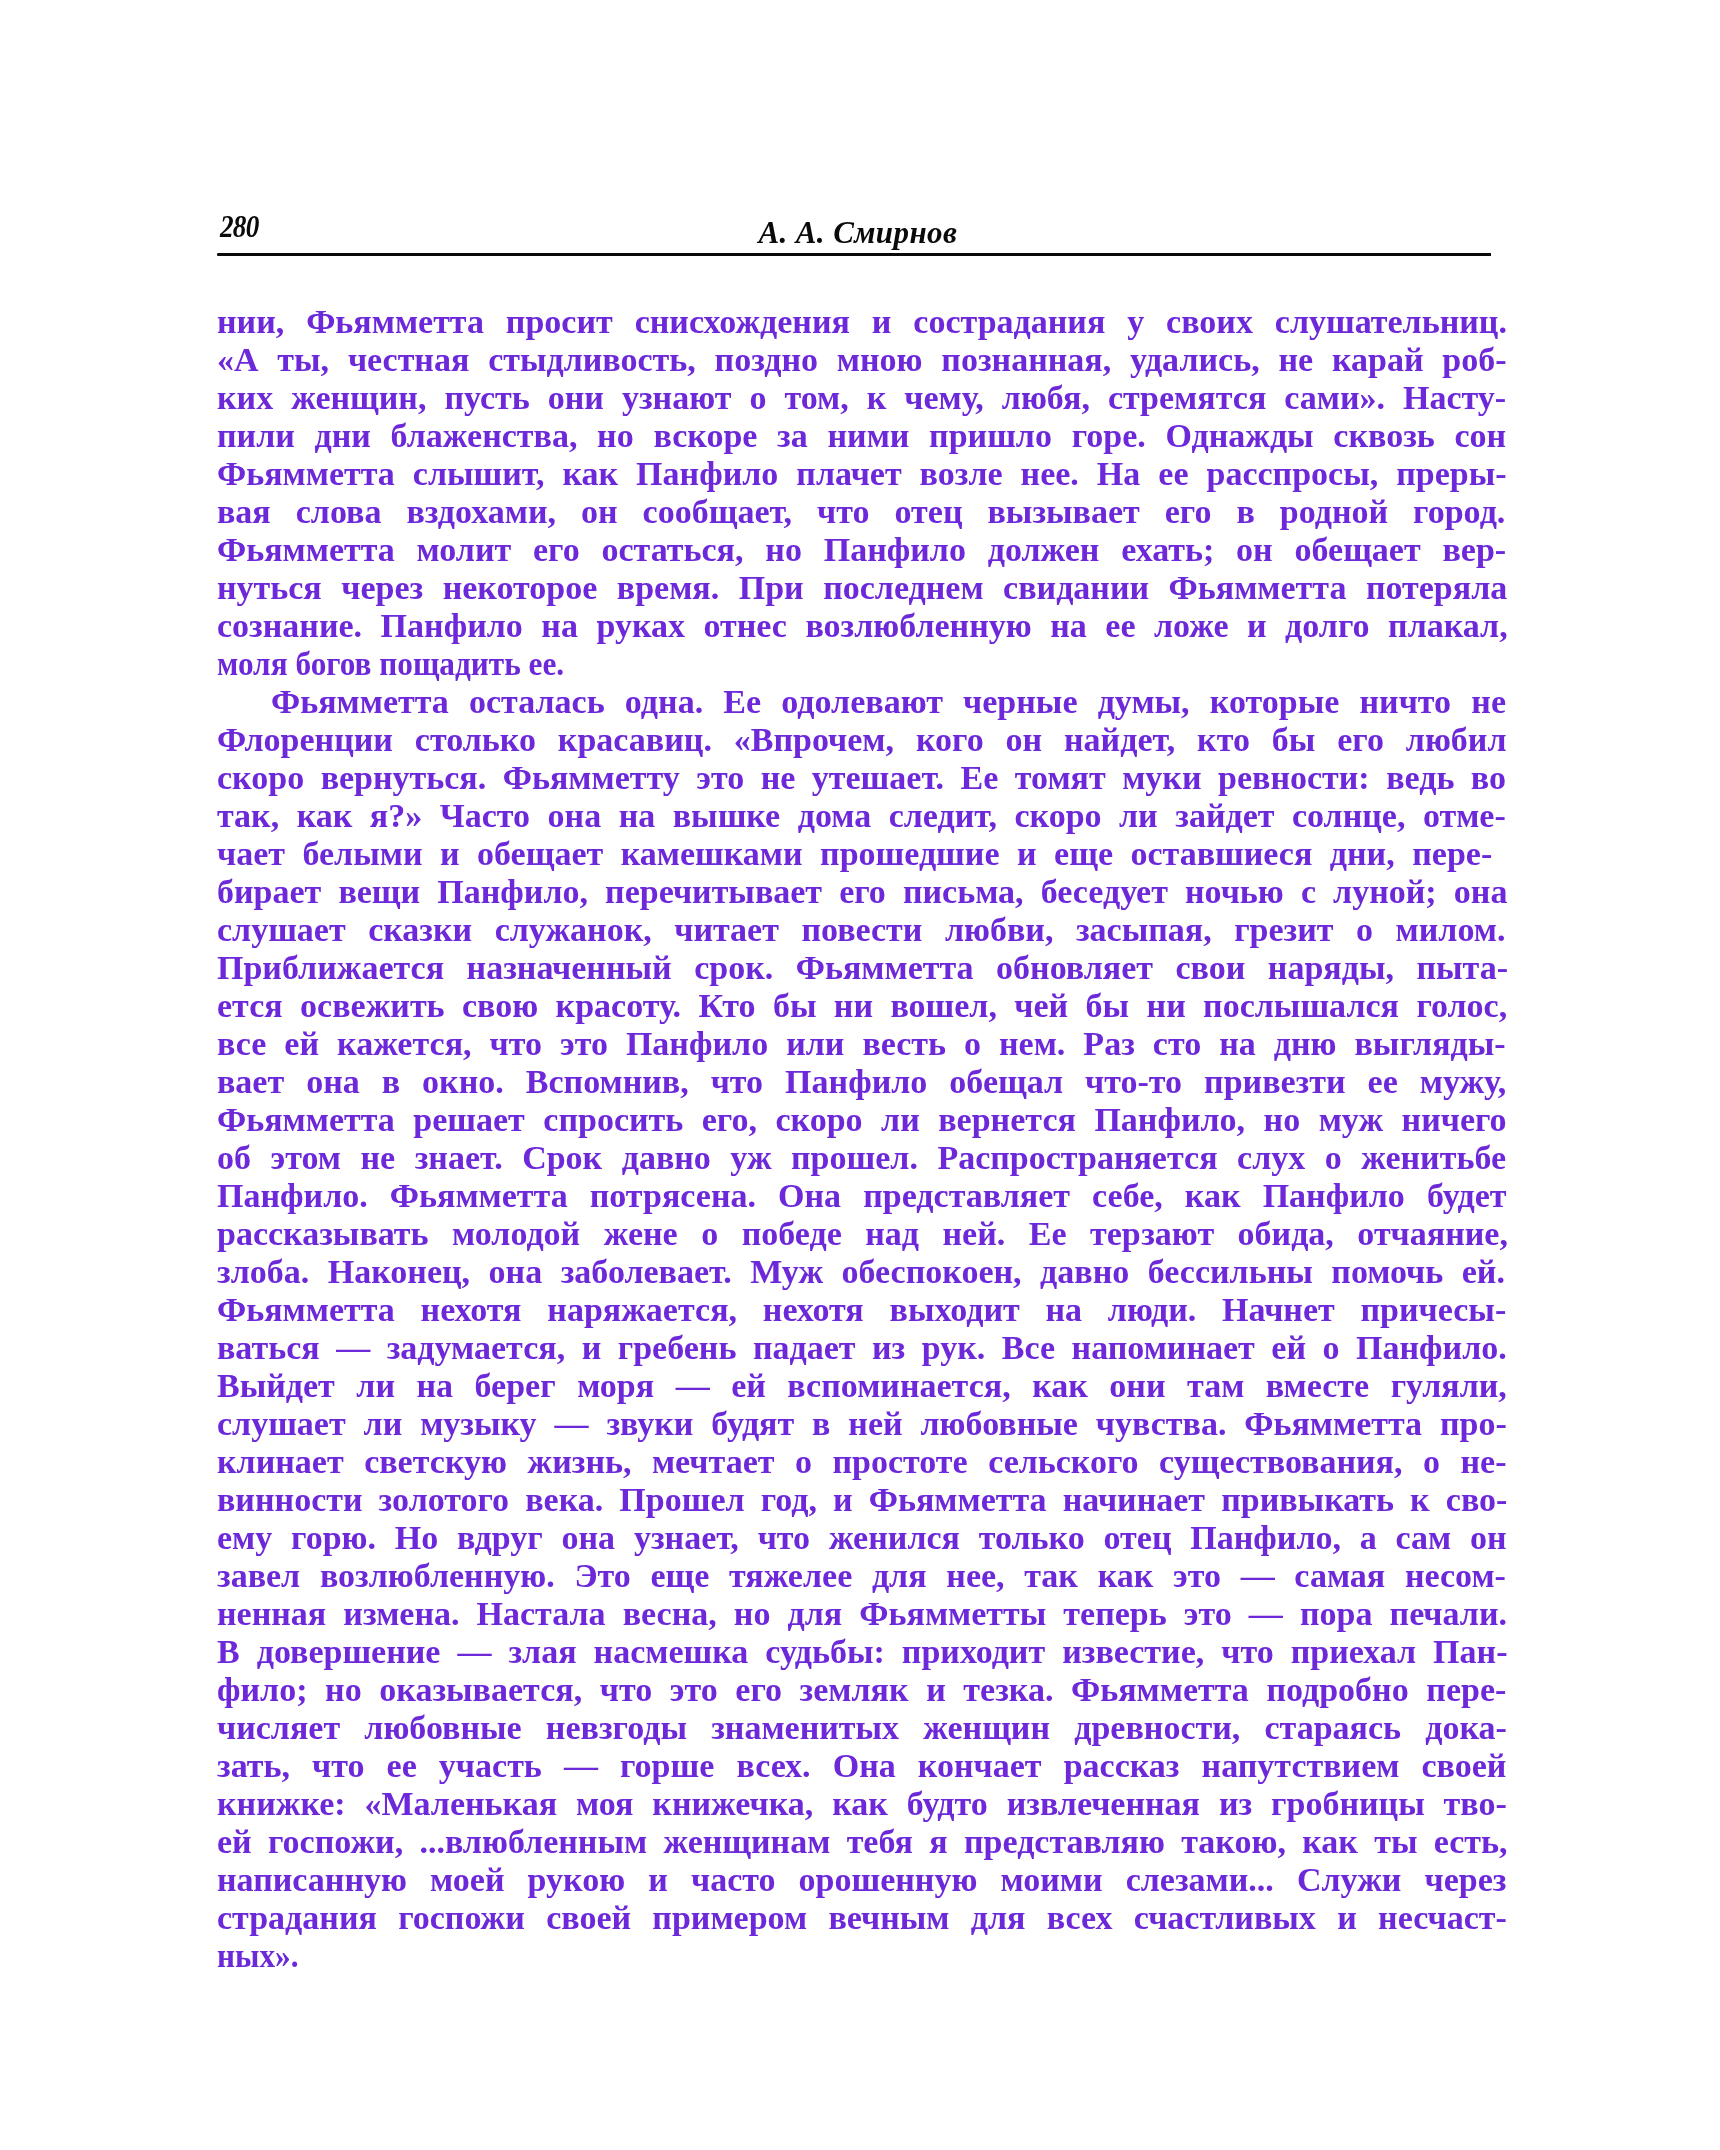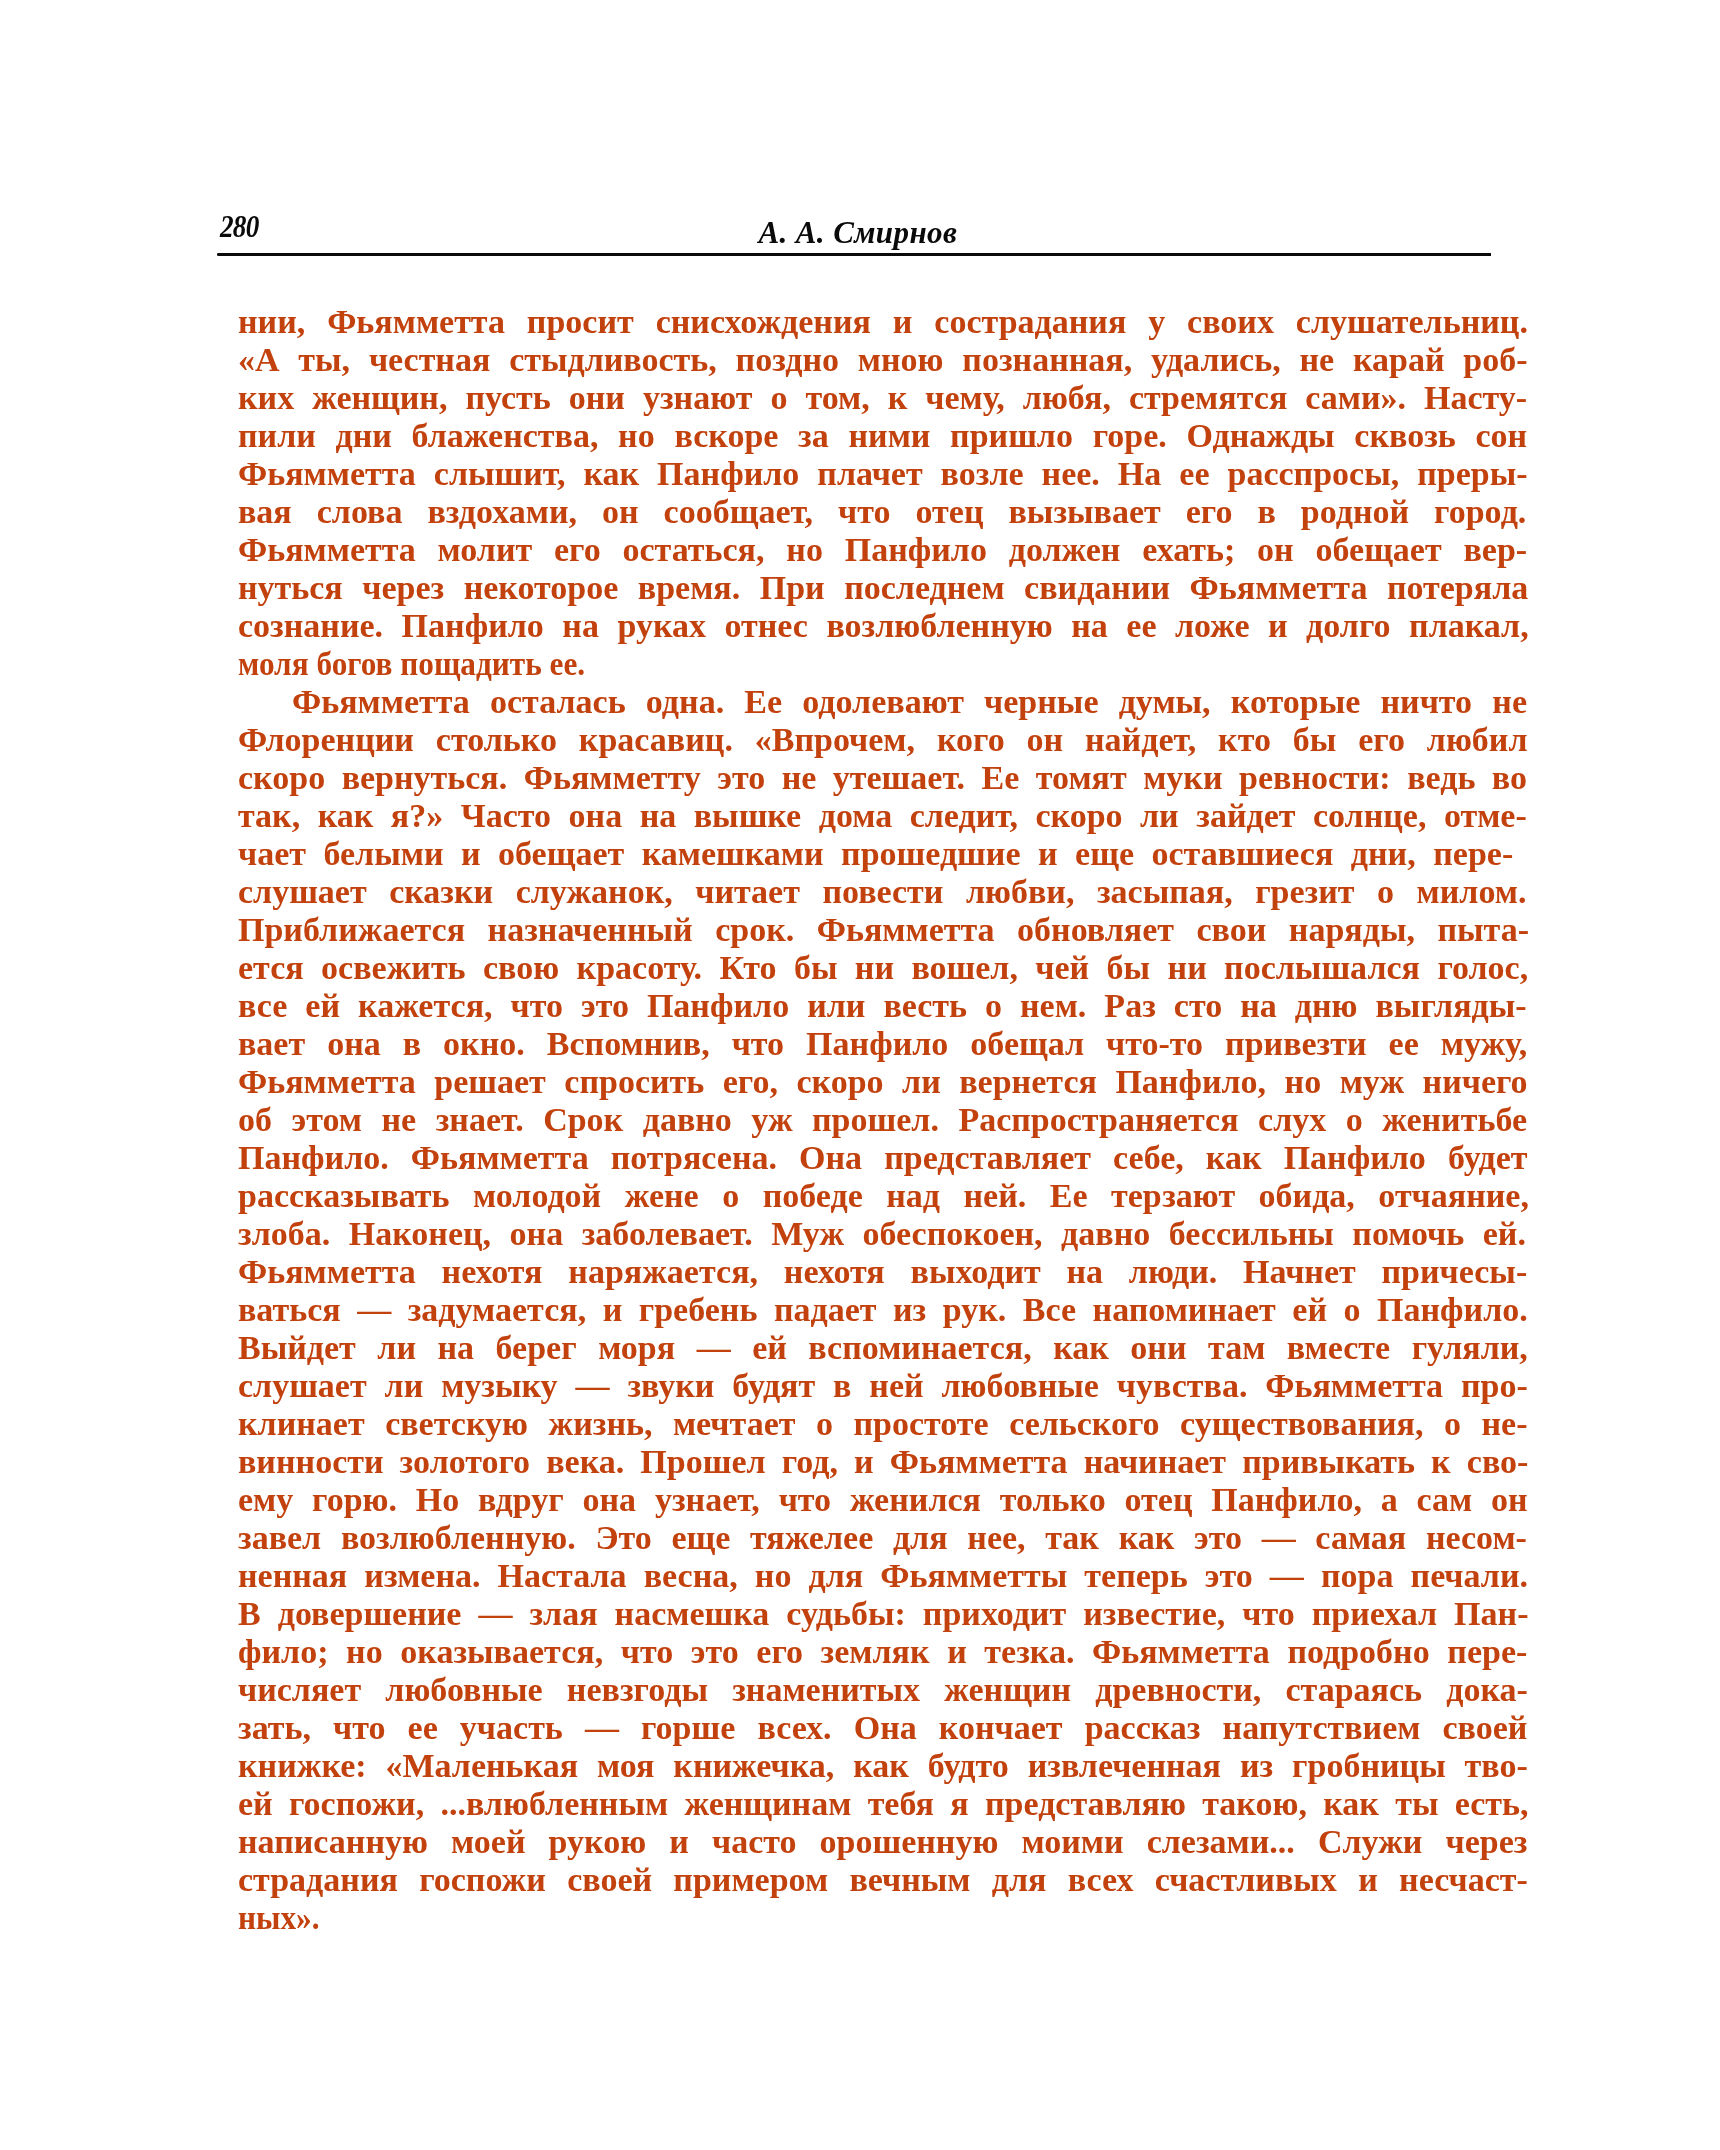--- a/index.html
+++ b/index.html
@@ -68,22 +68,21 @@
     
     .body-text {
       position: absolute;
       left: 217px;
       width: 1274px;
       top: 303px;
       font-family: "Liberation Serif", "DejaVu Serif", serif;
       font-weight: bold;
       font-size: 34px;
       line-height: 38px;
-      color: #c2410c;
-      margin-left: 21px;
+      color: #6d28d9;
     }
     .line {
       display: block;
       height: 38px;
       white-space: nowrap;
       text-align: justify;
       text-align-last: justify;
       overflow: visible;
       transform-origin: left center;
     }
@@ -117,20 +116,21 @@
         <span class="line" style="word-spacing: 11px; text-align: left; text-align-last: left;">нуться через некоторое время. При последнем свидании Фьямметта потеряла</span>
         <span class="line" style="word-spacing: 10px; text-align: left; text-align-last: left;">сознание. Панфило на руках отнес возлюбленную на ее ложе и долго плакал,</span>
         <span class="line last" style="transform: scaleX(0.92);">моля богов пощадить ее.</span>
       </div>
       <div>
         <span class="line indent" style="word-spacing: 11.7px; text-align: left; text-align-last: left;">Фьямметта осталась одна. Ее одолевают черные думы, которые ничто не</span>
         <span class="line" style="word-spacing: 13.4px; text-align: left; text-align-last: left;">Флоренции столько красавиц. «Впрочем, кого он найдет, кто бы его любил</span>
         <span class="line" style="word-spacing: 8px; text-align: left; text-align-last: left;">скоро вернуться. Фьямметту это не утешает. Ее томят муки ревности: ведь во</span>
         <span class="line" style="word-spacing: 9px; text-align: left; text-align-last: left;">так, как я?» Часто она на вышке дома следит, скоро ли зайдет солнце, отме-</span>
         <span class="line" style="word-spacing: 9px; text-align: left; text-align-last: left;">чает белыми и обещает камешками прошедшие и еще оставшиеся дни, пере-</span>
+        <span class="line" style="word-spacing: 8.6px; text-align: left; text-align-last: left;">бирает вещи Панфило, перечитывает его письма, беседует ночью с луной; она</span>
         <span class="line" style="word-spacing: 14px; text-align: left; text-align-last: left;">слушает сказки служанок, читает повести любви, засыпая, грезит о милом.</span>
         <span class="line" style="word-spacing: 14px; text-align: left; text-align-last: left;">Приближается назначенный срок. Фьямметта обновляет свои наряды, пыта-</span>
         <span class="line" style="word-spacing: 8.9px; text-align: left; text-align-last: left;">ется освежить свою красоту. Кто бы ни вошел, чей бы ни послышался голос,</span>
         <span class="line" style="word-spacing: 9.5px; text-align: left; text-align-last: left;">все ей кажется, что это Панфило или весть о нем. Раз сто на дню выгляды-</span>
         <span class="line" style="word-spacing: 13.5px; text-align: left; text-align-last: left;">вает она в окно. Вспомнив, что Панфило обещал что-то привезти ее мужу,</span>
         <span class="line" style="word-spacing: 10px; text-align: left; text-align-last: left;">Фьямметта решает спросить его, скоро ли вернется Панфило, но муж ничего</span>
         <span class="line" style="word-spacing: 11px; text-align: left; text-align-last: left;">об этом не знает. Срок давно уж прошел. Распространяется слух о женитьбе</span>
         <span class="line" style="word-spacing: 13.6px; text-align: left; text-align-last: left;">Панфило. Фьямметта потрясена. Она представляет себе, как Панфило будет</span>
         <span class="line" style="word-spacing: 15px; text-align: left; text-align-last: left;">рассказывать молодой жене о победе над ней. Ее терзают обида, отчаяние,</span>
         <span class="line" style="word-spacing: 10px; text-align: left; text-align-last: left;">злоба. Наконец, она заболевает. Муж обеспокоен, давно бессильны помочь ей.</span>

